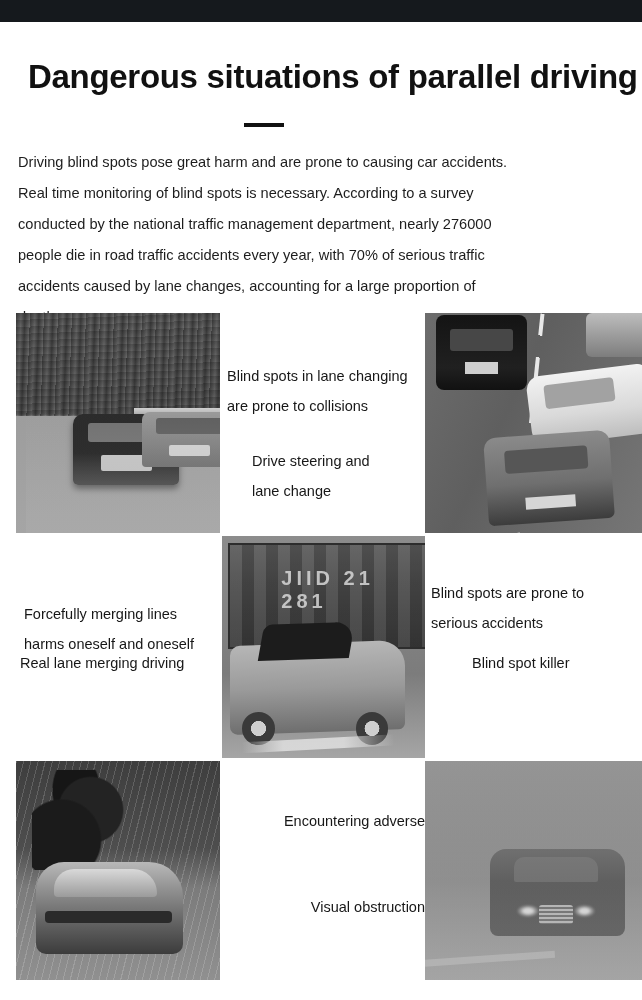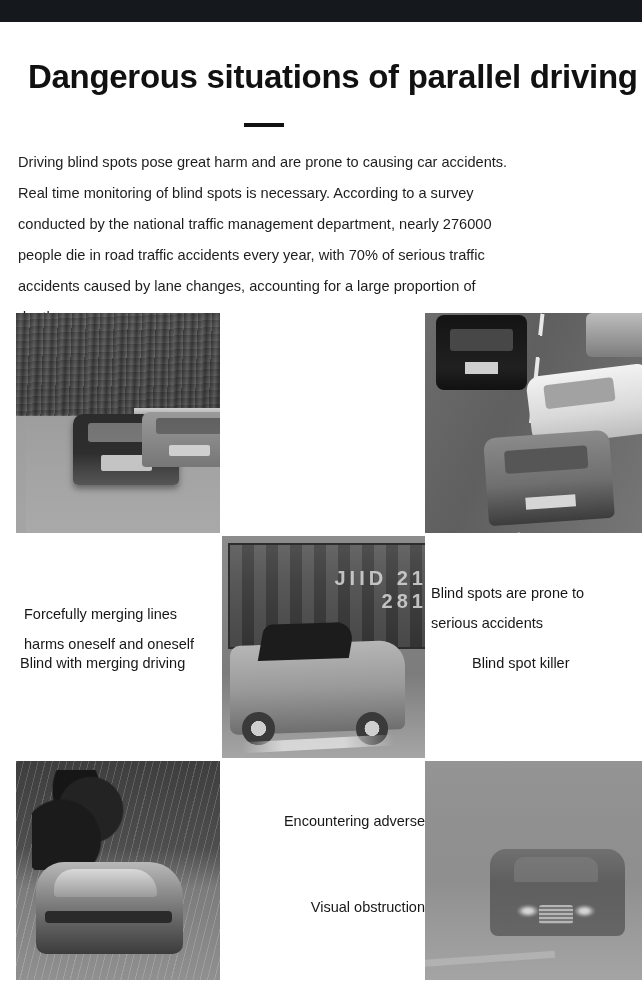--- a/index.html
+++ b/index.html
@@ -267,21 +267,21 @@
     background: #d6d6d6;
   }
   .topcar {
     position: absolute;
     right: -4%; top: 0; width: 30%; height: 20%;
     background: linear-gradient(180deg, #bdbdbd, #7d7d7d);
     border-radius: 6px;
   }
 
   
-  .p3 { background: linear-gradient(180deg, #8c8c8c 0%, #7c7c7c 62%, #a6a6a6 100%); text-align: right; }
+  .p3 { background: linear-gradient(180deg, #8c8c8c 0%, #7c7c7c 62%, #a6a6a6 100%); }
   .truck {
     position: absolute;
     left: 3%; top: 3%; width: 97%; height: 46%;
     background: linear-gradient(180deg, #5a5a5a 0%, #4a4a4a 40%, #3a3a3a 100%);
     border: 2px solid #2d2d2d;
   }
   .truck::before {
     content: "";
     position: absolute;
     left: 0; top: 0; right: 0; height: 100%;
@@ -425,38 +425,48 @@
   <div class="grid">
 
     <div class="cell-img r1c1">
       <div class="photo p1">
         <div class="guard"></div>
         <div class="car-a"></div>
         <div class="car-b"></div>
       </div>
     </div>
 
+    <div class="cell-text r1c2">
+      <div class="caption-block cap-primary">
+        <div>Blind spots in lane changing</div>
+        <div>are prone to collisions</div>
+      </div>
+      <div class="caption-block cap-secondary">
+        <div>Drive steering and</div>
+        <div>lane change</div>
+      </div>
+    </div>
 
     <div class="cell-img r1c3">
       <div class="photo p2">
         <div class="lane"></div>
         <div class="topcar"></div>
         <div class="suv"></div>
         <div class="whitecar"></div>
         <div class="graycar"></div>
       </div>
     </div>
 
     <div class="cell-text r2c1">
       <div class="caption-block cap-primary">
         <div>Forcefully merging lines</div>
         <div>harms oneself and oneself</div>
       </div>
       <div class="caption-block cap-secondary">
-        <div>Blind with merging driving</div>
+        <div>Real lane merging driving</div>
       </div>
     </div>
 
     <div class="cell-img r2c2">
       <div class="photo p3">
         <div class="truck">
           <span class="truck-text">JIID 21 281</span>
         </div>
         <div class="wreck"></div>
         <div class="wheel w1"></div>

